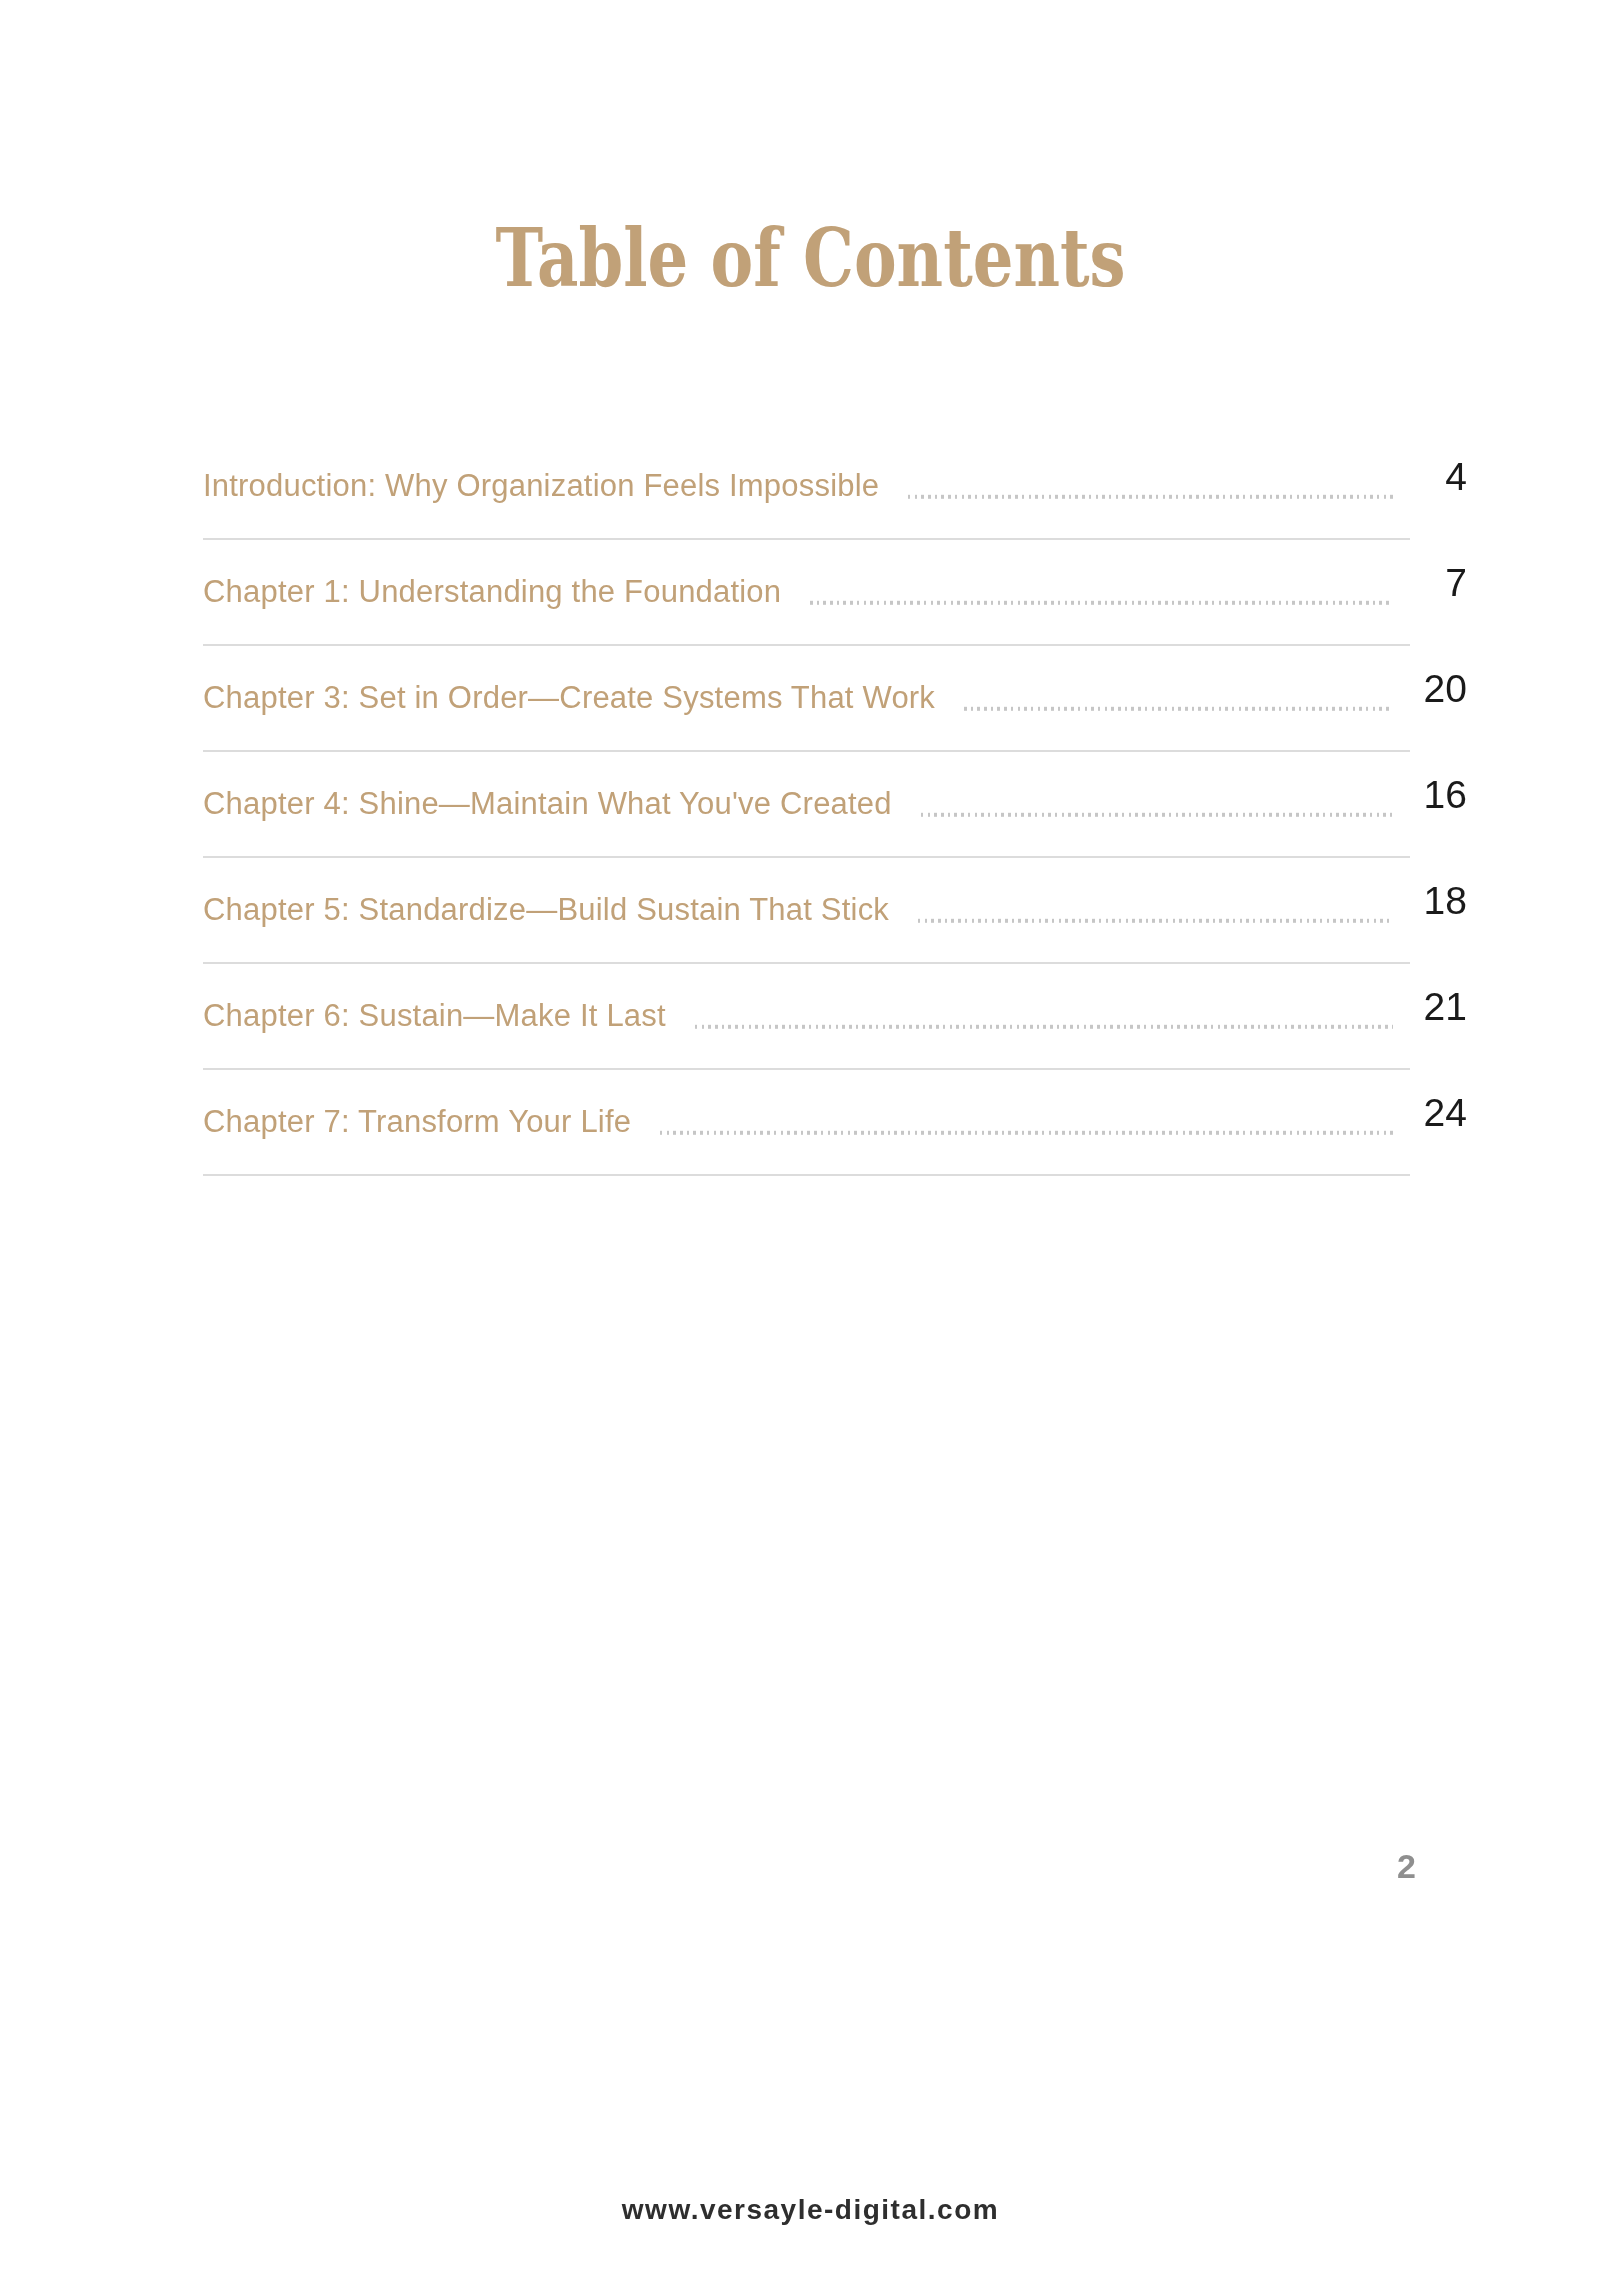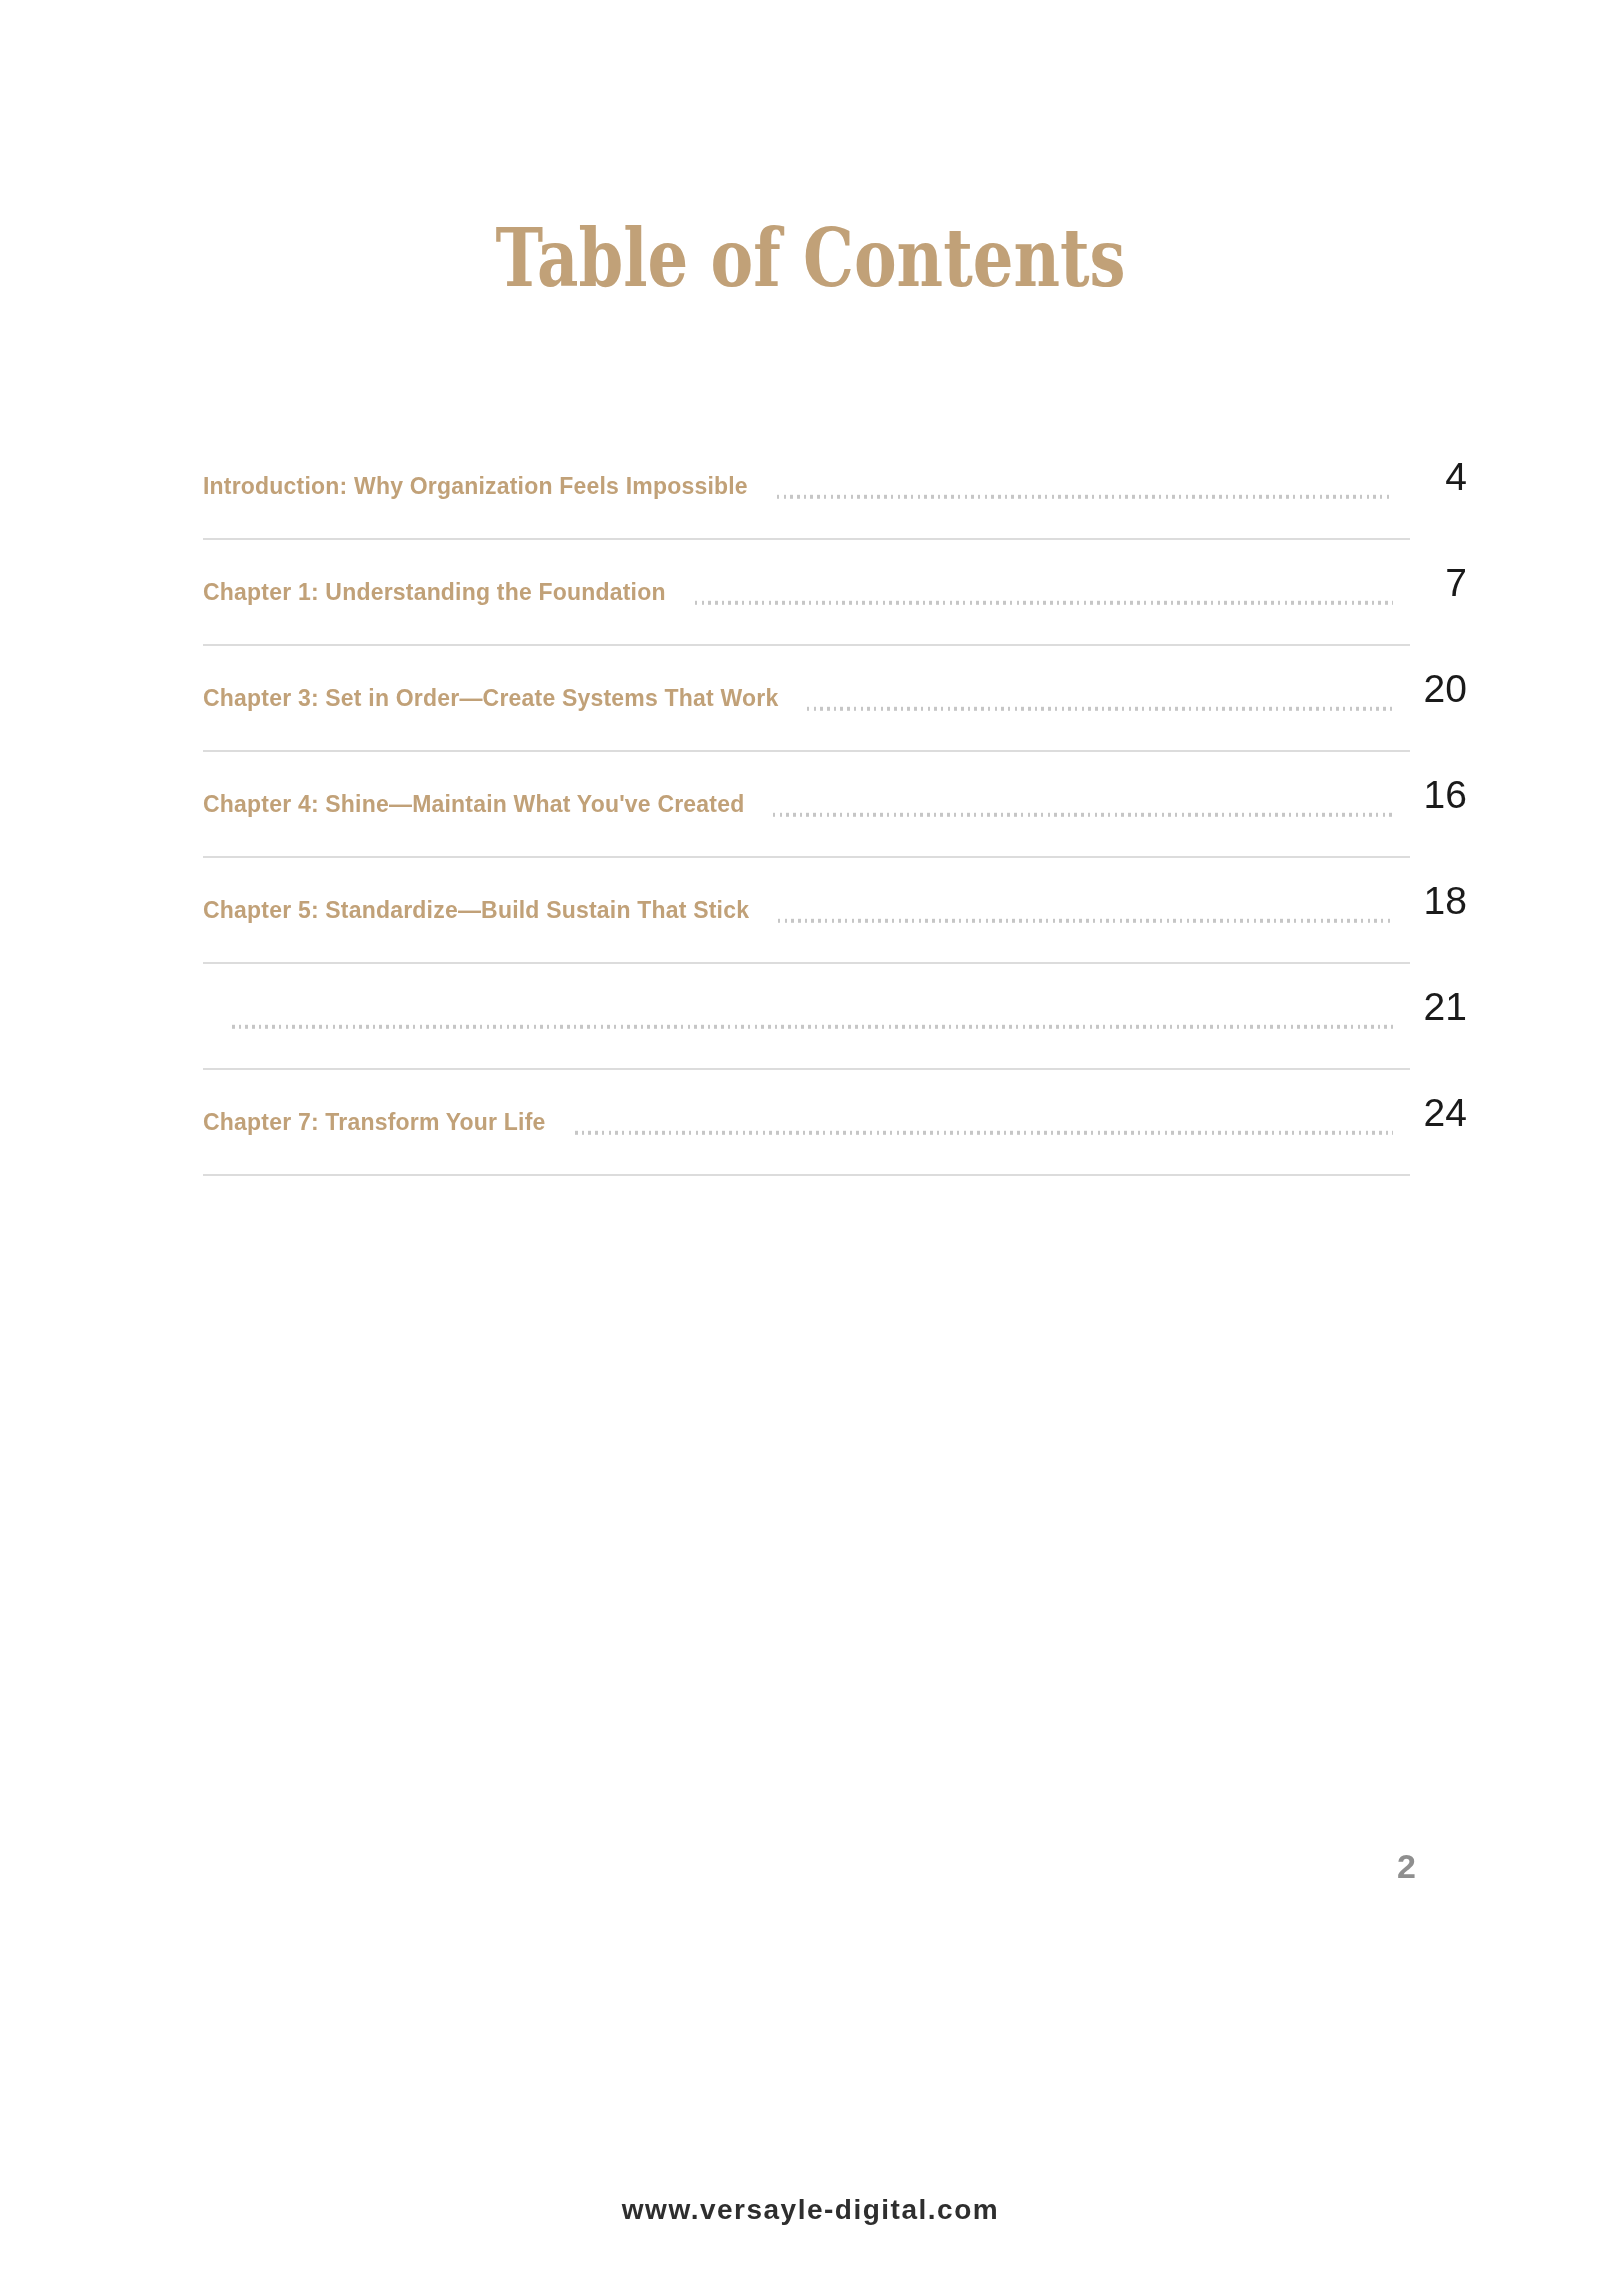--- a/index.html
+++ b/index.html
@@ -38,22 +38,22 @@
   }
   .toc-main {
     align-self: stretch;
     flex: 1;
     min-width: 0;
     display: flex;
     align-items: center;
     border-bottom: 2.9px solid var(--divider, #dcdcdc);
   }
   .toc-label {
-    font-weight: 700;
-    font-size: 23px;
+    font-weight: 400;
+    font-size: 31px;
     letter-spacing: 0.2px;
     color: var(--accent, #c1a178);
     white-space: nowrap;
   }
   .toc-leader {
     flex: 1;
     height: 3.9px;
     margin: 0 17.6px 0 29px;
     transform: translateY(10.8px);
     background-image: repeating-linear-gradient(90deg,
@@ -128,20 +128,21 @@
       </div>
       <div class="toc-row">
         <div class="toc-main">
           <span class="toc-label">Chapter 5: Standardize—Build Sustain That Stick</span>
           <span class="toc-leader"></span>
         </div>
         <div class="toc-page">18</div>
       </div>
       <div class="toc-row">
         <div class="toc-main">
+          <span class="toc-label">Chapter 6: Sustain—Make It Last</span>
           <span class="toc-leader"></span>
         </div>
         <div class="toc-page">21</div>
       </div>
       <div class="toc-row">
         <div class="toc-main">
           <span class="toc-label">Chapter 7: Transform Your Life</span>
           <span class="toc-leader"></span>
         </div>
         <div class="toc-page">24</div>

